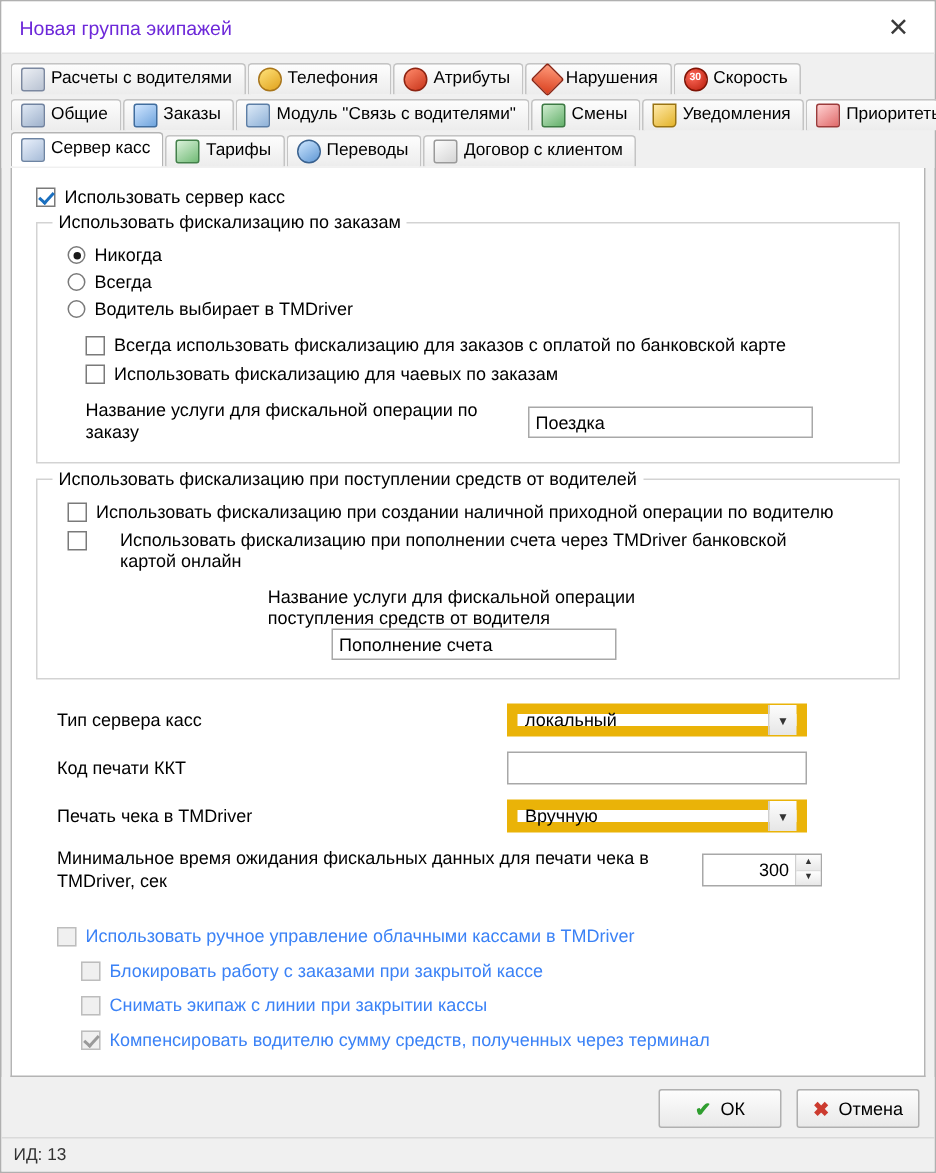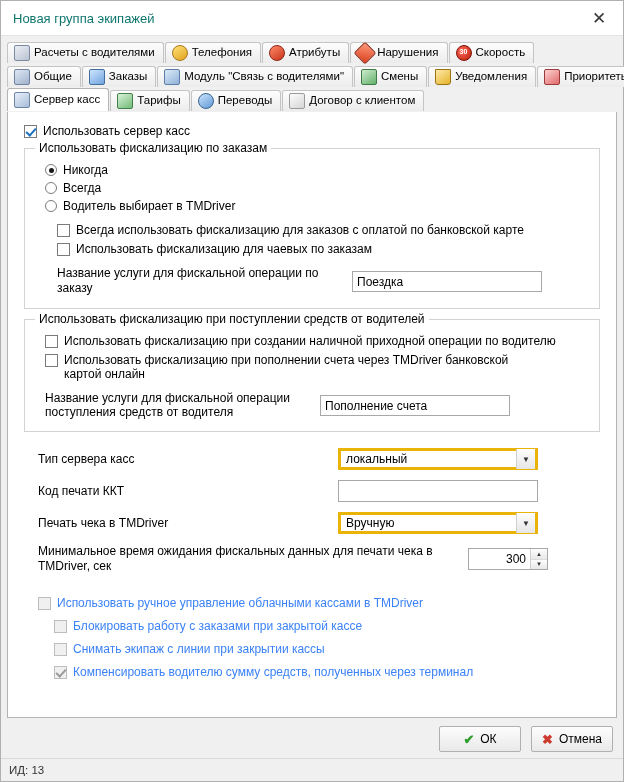--- a/index.html
+++ b/index.html
@@ -30,21 +30,21 @@
     height: 34px;
     flex: 0 0 34px;
     background: #ffffff;
     display: flex;
     align-items: center;
     padding: 0 2px 0 12px;
     border-bottom: 1px solid #e4e4e4;
   }
   .title-text {
     font-size: 13px;
-    color: #0f766e;
+    color: #6d28d9;
     flex: 1;
   }
   .close-btn {
     width: 44px;
     height: 32px;
     display: flex;
     align-items: center;
     justify-content: center;
     font-size: 17px;
     color: #3a3a3a;
@@ -193,21 +193,21 @@
   .textbox {
     border: 1px solid #a8a8a8;
     background: #fff;
     height: 21px;
     line-height: 20px;
     padding: 0 4px;
     font-size: 12px;
     box-sizing: border-box;
   }
   .combo {
-    border: 3px solid #eab308;
+    border: 7px solid #eab308;
     background: #fff;
     height: 22px;
     display: flex;
     align-items: center;
     box-sizing: border-box;
   }
   .combo .val { flex: 1; padding: 0 5px; font-size: 12px; }
   .combo .arrow {
     width: 18px; height: 20px;
     border-left: 1px solid #cfcfcf;
@@ -393,26 +393,26 @@
       </div>
     </div>
 
     <div class="group">
       <div class="group-title">Использовать фискализацию при поступлении средств от водителей</div>
 
       <div class="row" style="margin-left:8px;">
         <span class="chk"></span>
         <span class="chk-label">Использовать фискализацию при создании наличной приходной операции по водителю</span>
       </div>
-      <div class="row" style="margin:5px 0 0 8px; align-items:flex-start;">
+      <div class="row" style="margin:5px 0 0 8px; align-items:flex-start;gap:16px;">
         <span class="chk" style="margin-top:1px;"></span>
         <span class="chk-label" style="max-width:470px; line-height:14px;">Использовать фискализацию при пополнении счета через TMDriver банковской картой онлайн</span>
       </div>
 
-      <div class="field-row" style="margin-left:8px; align-items:center;">
+      <div class="field-row" style="margin-left:8px; align-items:center;flex-direction:column;">
         <div class="field-label" style="width:275px; line-height:14px;">Название услуги для фискальной операции поступления средств от водителя</div>
         <div class="textbox" style="width:190px;">Пополнение счета</div>
       </div>
     </div>
 
     <div class="field-row" style="margin-left:20px; margin-top:16px;">
       <div class="field-label" style="width:300px;">Тип сервера касс</div>
       <div class="combo" style="width:200px;">
         <span class="val">локальный</span>
         <span class="arrow">▼</span>

